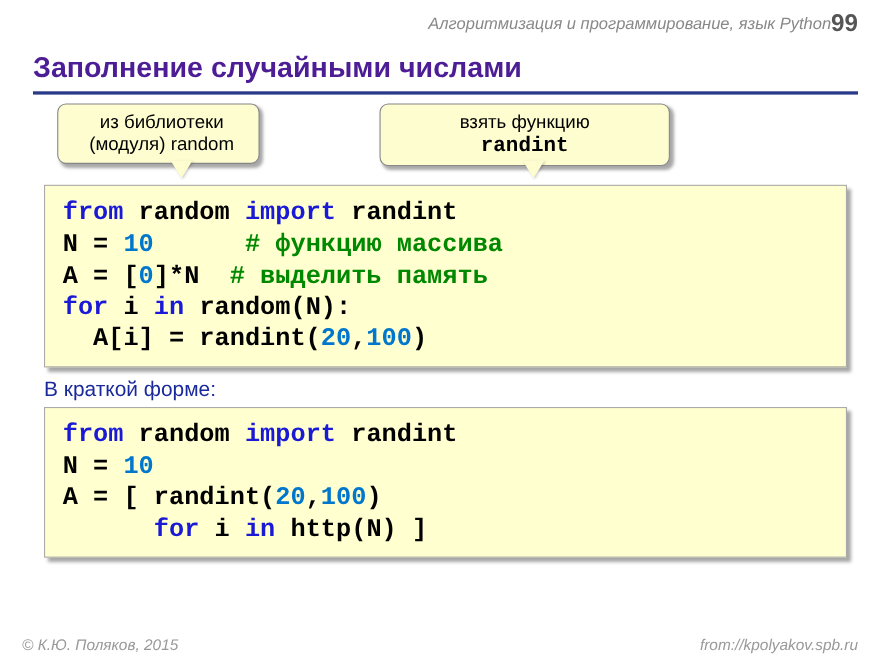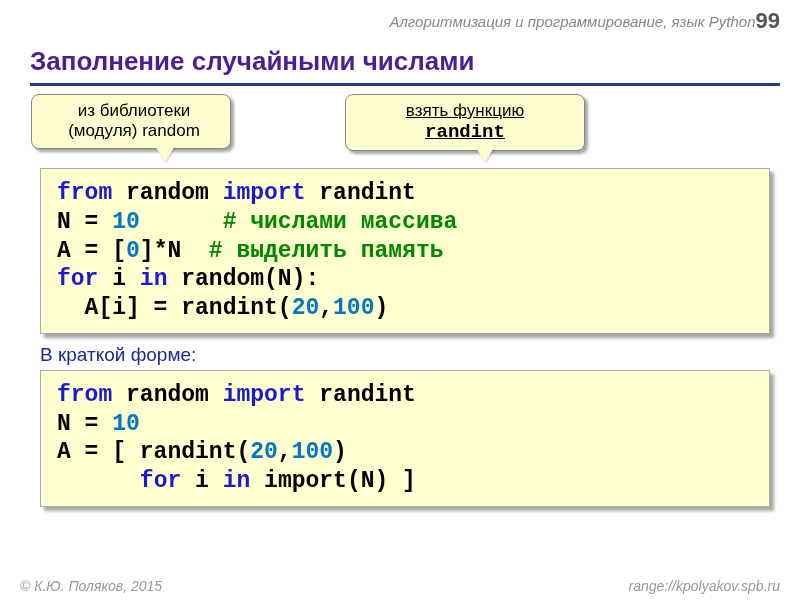--- a/index.html
+++ b/index.html
@@ -45,22 +45,22 @@
     position: absolute;
     background: #fdfdd0;
     border: 1px solid #888;
     border-radius: 8px;
     padding: 6px 18px;
     text-align: center;
     font-size: 17px;
     line-height: 1.2;
     box-shadow: 3px 3px 3px rgba(0,0,0,0.35);
   }
-  .callout.left { left: 31px; top: 0; width: 200px; padding-left: 24px; }
-  .callout.right { left: 345px; top: 0; width: 240px; text-decoration: underline; }
+  .callout.left { left: 52px; top: 0; width: 184px; padding-left: 24px; }
+  .callout.right { left: 345px; top: 0; width: 264px; }
   .callout .mono { font-family: "Courier New", monospace; font-weight: bold; font-size: 19px; }
   .callout-tail {
     position: absolute;
     width: 0; height: 0;
     border-left: 10px solid transparent;
     border-right: 10px solid transparent;
     border-top: 16px solid #fdfdd0;
     filter: drop-shadow(1px 1px 1px rgba(0,0,0,0.2));
   }
   .tail-left { left: 155px; top: 52px; }
@@ -115,28 +115,28 @@
   </div>
   <div class="callout-tail tail-left"></div>
   <div class="callout right">
     <span>взять функцию</span><br>
     <span class="mono">randint</span>
   </div>
   <div class="callout-tail tail-right"></div>
 </div>
 
 <div class="codebox"><span class="kw">from</span><span> random </span><span class="kw">import</span><span> randint</span>
-<span>N = </span><span class="num">10</span><span>      </span><span class="cmt"># числами массива</span>
+<span>N = </span><span class="num">10</span><span>      </span><span class="cmt"># функцию массива</span>
 <span>A = [</span><span class="num">0</span><span>]*N  </span><span class="cmt"># выделить память</span>
 <span class="kw">for</span><span> i </span><span class="kw">in</span><span> random(N):</span>
 <span>  A[i] = randint(</span><span class="num">20</span><span>,</span><span class="num">100</span><span>)</span></div>
 
 <div class="subhead">В краткой форме:</div>
 
 <div class="codebox"><span class="kw">from</span><span> random </span><span class="kw">import</span><span> randint</span>
 <span>N = </span><span class="num">10</span>
 <span>A = [ randint(</span><span class="num">20</span><span>,</span><span class="num">100</span><span>)</span>
-<span>      </span><span class="kw">for</span><span> i </span><span class="kw">in</span><span> import(N) ]</span></div>
+<span>      </span><span class="kw">for</span><span> i </span><span class="kw">in</span><span> http(N) ]</span></div>
 
 <div class="footer">
   <span>© К.Ю. Поляков, 2015</span>
-  <span>range://kpolyakov.spb.ru</span>
+  <span>from://kpolyakov.spb.ru</span>
 </div>
 
 </body></html>

